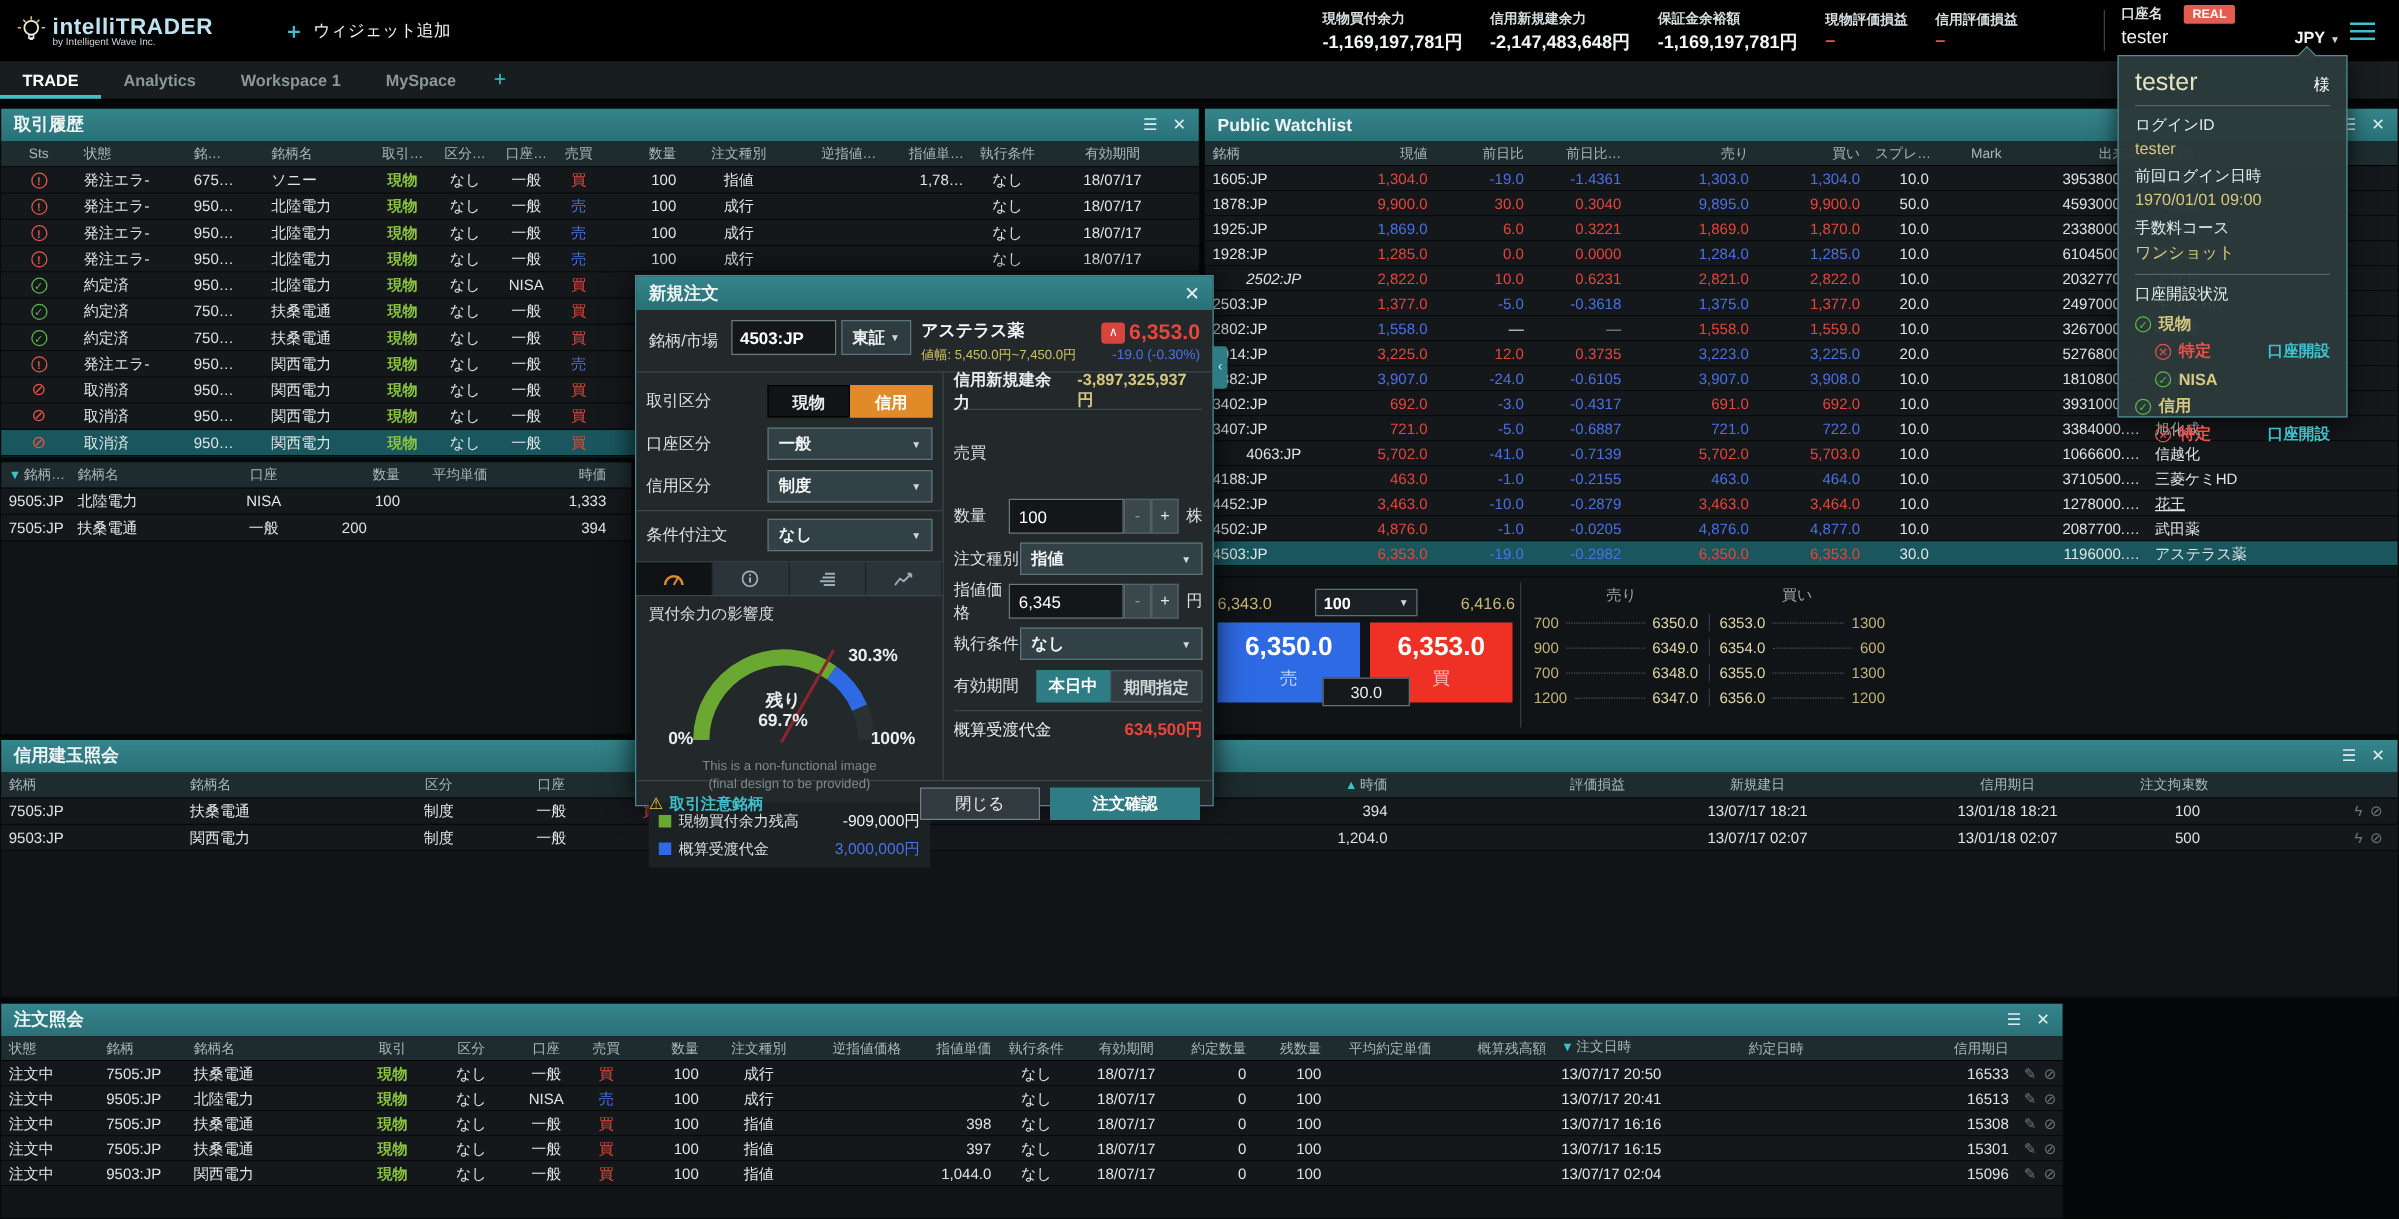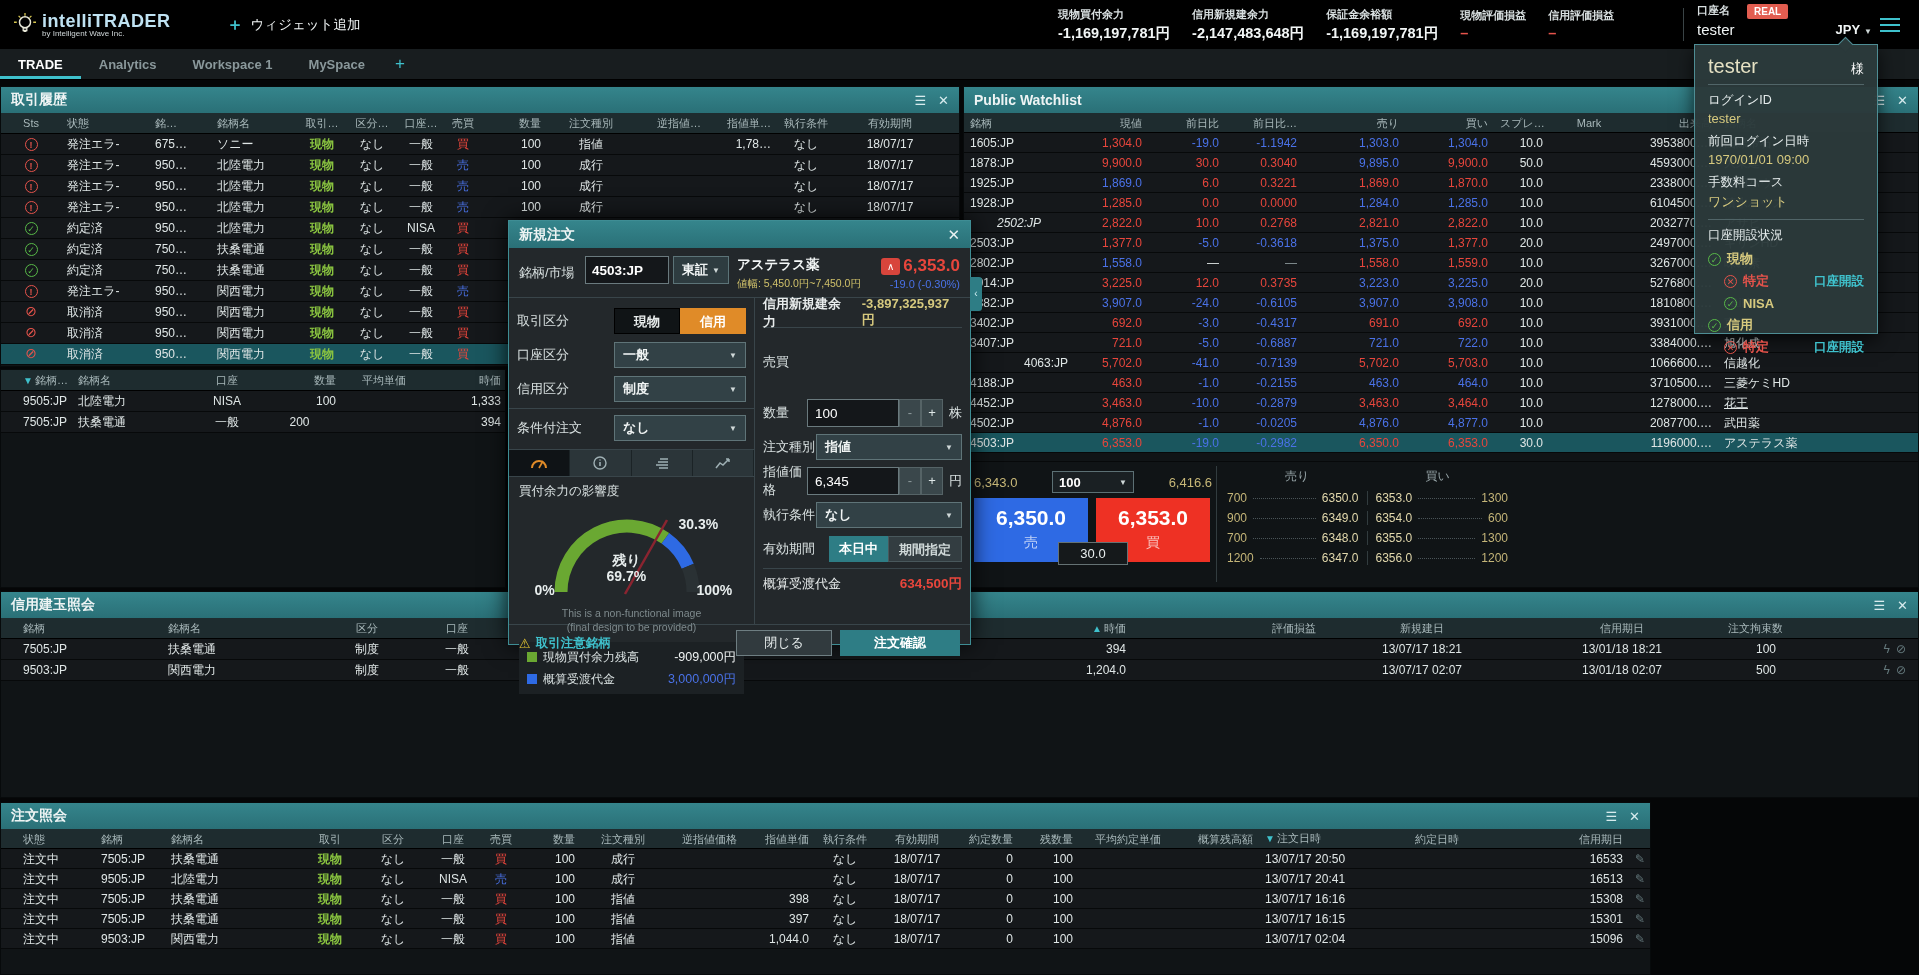--- a/index.html
+++ b/index.html
@@ -48,21 +48,21 @@
   #p-margin{left:0;top:591px;width:1919px;height:207px;}
   #p-orders{left:0;top:802px;width:1651px;height:173px;}
 
   
   .trow{display:grid;align-items:center;border-bottom:1px solid #07090a;background:#15181b;}
   .trow.thead{background:#1e2c2f;color:#a8b8ba;font-size:11px;border-bottom:1px solid #000;}
   .trow.sel{background:#1a565e;}
   .tcell{padding:0 6px;white-space:nowrap;overflow:hidden;}
   #p-history .trow{height:21px;line-height:21px;}
   #p-watch .trow{height:20px;line-height:20px;}
-  #p-hold .trow,#p-margin .trow,#p-orders .trow{height:21px;line-height:21px;padding-left:16px;}
+  #p-hold .trow,#p-margin .trow,#p-orders .trow{height:21px;line-height:21px;}
   #p-orders .trow{height:20px;line-height:20px;}
   .g-history{grid-template-columns:60px 88px 62px 86px 50px 50px 48px 36px 66px 88px 72px 70px 58px 110px;}
   .g-watch{grid-template-columns:110px 74px 77px 78px 102px 89px 55px 80px 89px 1fr;}
   .g-hold{grid-template-columns:55px 125px 60px 85px 70px 95px;}
   .g-margin{grid-template-columns:145px 160px 90px 90px 80px 150px 400px 190px 200px 200px 60px 1fr;}
   .g-orders{grid-template-columns:78px 70px 134px 62px 64px 56px 40px 60px 84px 78px 72px 60px 84px 60px 60px 88px 92px 150px 120px 100px 1fr;}
 
   .r{color:#e8463c;} .b{color:#4a72e8;} .g{color:#8ac440;font-weight:bold;}
   .dim{color:#8a9699;}
   .cic{display:inline-block;width:13px;height:13px;line-height:12px;border-radius:50%;border:1px solid;font-size:9px;text-align:center;font-weight:bold;}
@@ -470,21 +470,21 @@
           <span class="tcell" style="text-align: right;">買い</span>
           <span class="tcell" style="text-align: right;">スプレ…</span>
           <span class="tcell" style="text-align: center;">Mark</span>
           <span class="tcell" style="text-align: right;">出来高</span>
           <span class="tcell" style="text-align: left;">銘柄名</span>
         </div>
         <div class="trow g-watch">
           <span class="tcell" style="text-align: left;">1605:JP</span>
           <span class="tcell" style="text-align: right;"><span class="r">1,304.0</span></span>
           <span class="tcell" style="text-align: right;"><span class="b">-19.0</span></span>
-          <span class="tcell" style="text-align: right;"><span class="b">-1.1942</span></span>
+          <span class="tcell" style="text-align: right;"><span class="b">-1.4361</span></span>
           <span class="tcell" style="text-align: right;"><span class="b">1,303.0</span></span>
           <span class="tcell" style="text-align: right;"><span class="b">1,304.0</span></span>
           <span class="tcell" style="text-align: right;">10.0</span>
           <span class="tcell" style="text-align: center;"></span>
           <span class="tcell" style="text-align: right;">3953800.…</span>
           <span class="tcell" style="text-align: left;">国際帝石</span>
         </div>
         <div class="trow g-watch">
           <span class="tcell" style="text-align: left;">1878:JP</span>
           <span class="tcell" style="text-align: right;"><span class="r">9,900.0</span></span>
@@ -518,21 +518,21 @@
           <span class="tcell" style="text-align: right;"><span class="b">1,285.0</span></span>
           <span class="tcell" style="text-align: right;">10.0</span>
           <span class="tcell" style="text-align: center;"></span>
           <span class="tcell" style="text-align: right;">6104500.…</span>
           <span class="tcell" style="text-align: left;">積水ハウス</span>
         </div>
         <div class="trow g-watch">
           <span class="tcell" style="text-align: center; font-style: italic;">2502:JP</span>
           <span class="tcell" style="text-align: right;"><span class="r">2,822.0</span></span>
           <span class="tcell" style="text-align: right;"><span class="r">10.0</span></span>
-          <span class="tcell" style="text-align: right;"><span class="r">0.2768</span></span>
+          <span class="tcell" style="text-align: right;"><span class="r">0.6231</span></span>
           <span class="tcell" style="text-align: right;"><span class="r">2,821.0</span></span>
           <span class="tcell" style="text-align: right;"><span class="r">2,822.0</span></span>
           <span class="tcell" style="text-align: right;">10.0</span>
           <span class="tcell" style="text-align: center;"></span>
           <span class="tcell" style="text-align: right;">2032770.…</span>
           <span class="tcell" style="text-align: left;">アサヒ</span>
         </div>
         <div class="trow g-watch">
           <span class="tcell" style="text-align: left;">2503:JP</span>
           <span class="tcell" style="text-align: right;"><span class="r">1,377.0</span></span>
@@ -599,21 +599,21 @@
           <span class="tcell" style="text-align: right;"><span class="b">-5.0</span></span>
           <span class="tcell" style="text-align: right;"><span class="b">-0.6887</span></span>
           <span class="tcell" style="text-align: right;"><span class="b">721.0</span></span>
           <span class="tcell" style="text-align: right;"><span class="b">722.0</span></span>
           <span class="tcell" style="text-align: right;">10.0</span>
           <span class="tcell" style="text-align: center;"></span>
           <span class="tcell" style="text-align: right;">3384000.…</span>
           <span class="tcell" style="text-align: left;">旭化成</span>
         </div>
         <div class="trow g-watch">
-          <span class="tcell" style="text-align: right;">4063:JP</span>
+          <span class="tcell" style="text-align: center;">4063:JP</span>
           <span class="tcell" style="text-align: right;"><span class="r">5,702.0</span></span>
           <span class="tcell" style="text-align: right;"><span class="b">-41.0</span></span>
           <span class="tcell" style="text-align: right;"><span class="b">-0.7139</span></span>
           <span class="tcell" style="text-align: right;"><span class="r">5,702.0</span></span>
           <span class="tcell" style="text-align: right;"><span class="r">5,703.0</span></span>
           <span class="tcell" style="text-align: right;">10.0</span>
           <span class="tcell" style="text-align: center;"></span>
           <span class="tcell" style="text-align: right;">1066600.…</span>
           <span class="tcell" style="text-align: left;">信越化</span>
         </div>

